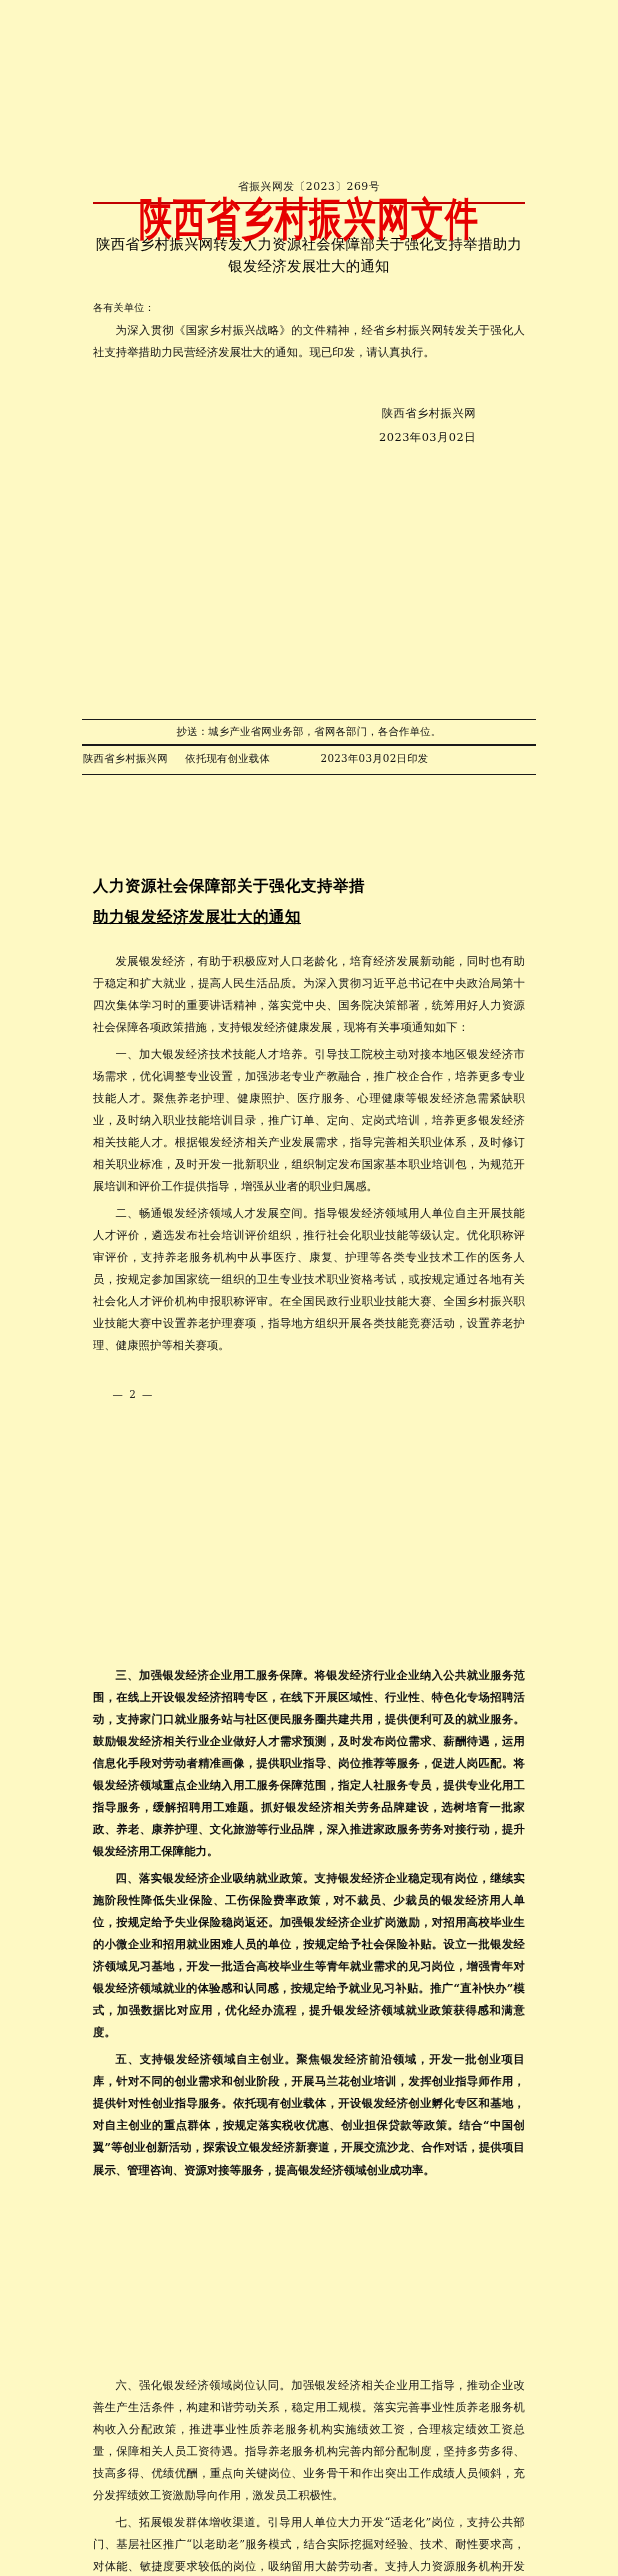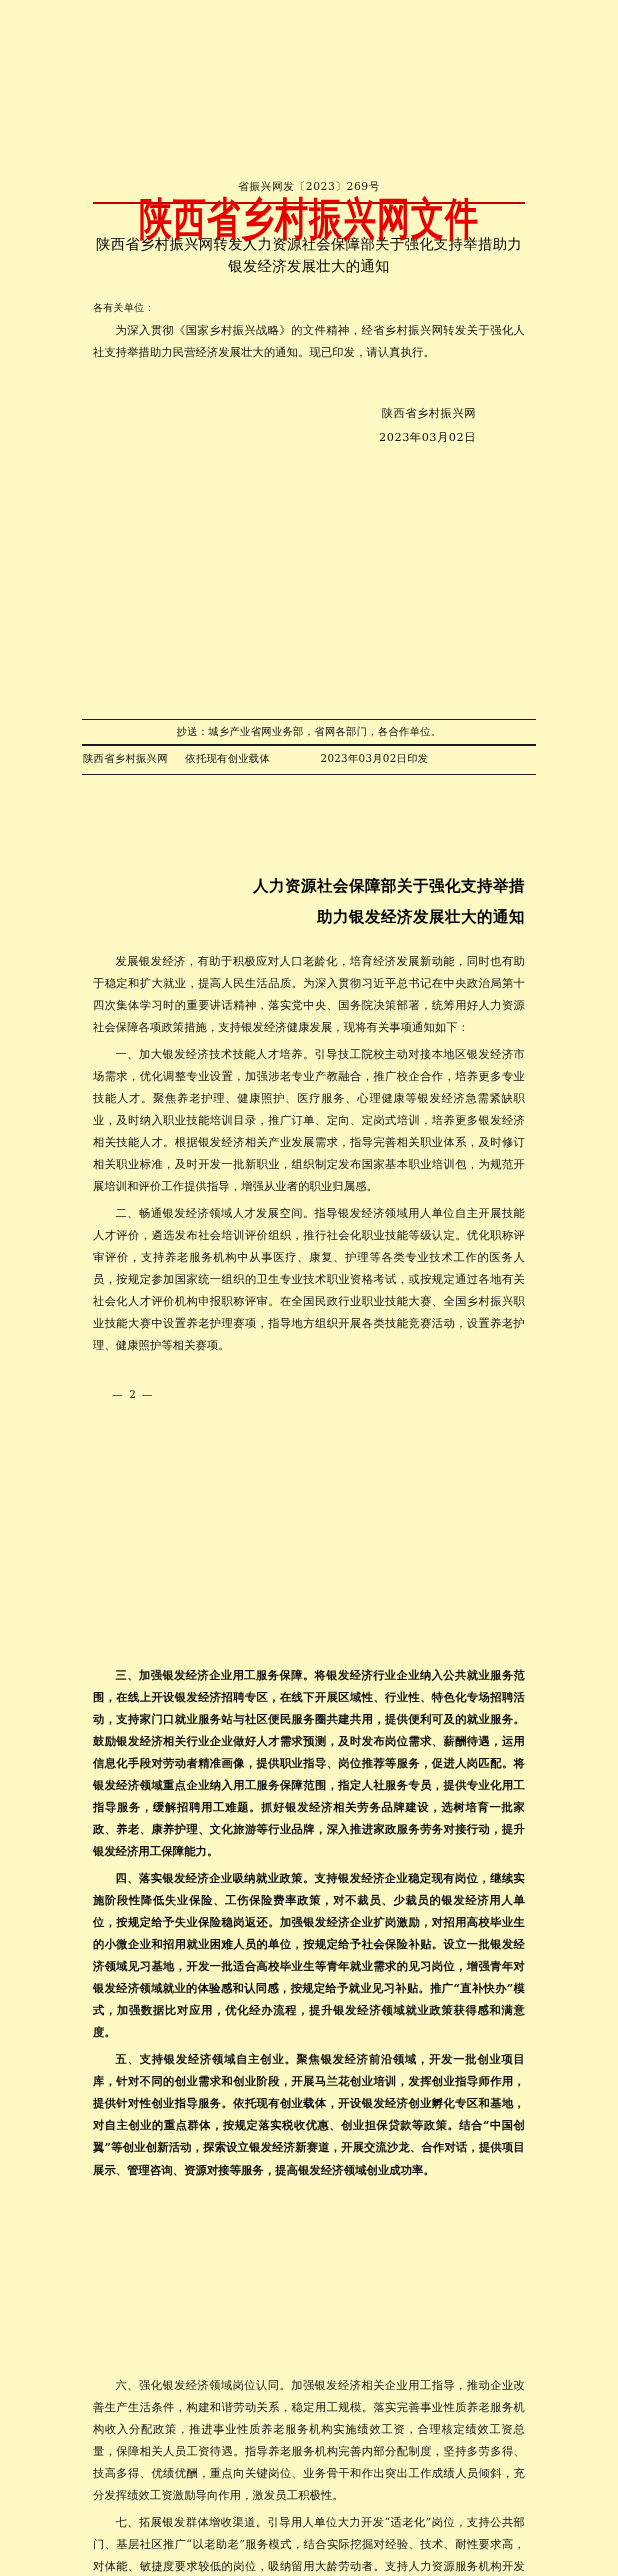--- a/index.html
+++ b/index.html
@@ -109,28 +109,28 @@
     font-size: 10.3px;
     letter-spacing: 0.3px;
     padding: 6.7px 1px 7.2px 1px;
     display: flex;
     gap: 17.5px;
   }
   .cc-footer-line .spacer { flex: 0 0 15.5px; }
 
   
   .attach-title {
-    text-align: right;
+    text-align: left;
     font-weight: bold;
     font-size: 15.5px;
     line-height: 2.0;
     letter-spacing: 0.5px;
     color: #000;
   }
-  .attach-title .l2 { display: block; }
+  .attach-title .l2 { display: block; text-decoration: underline; }
 
   .page-number {
     text-align: center;
     font-size: 10.3px;
     letter-spacing: 1.5px;
     color: #222;
   }
   .pn-left { text-align: left; padding-left: 19.6px; }
 
   #page-2 { height: 747px; padding-top: 41px; }

